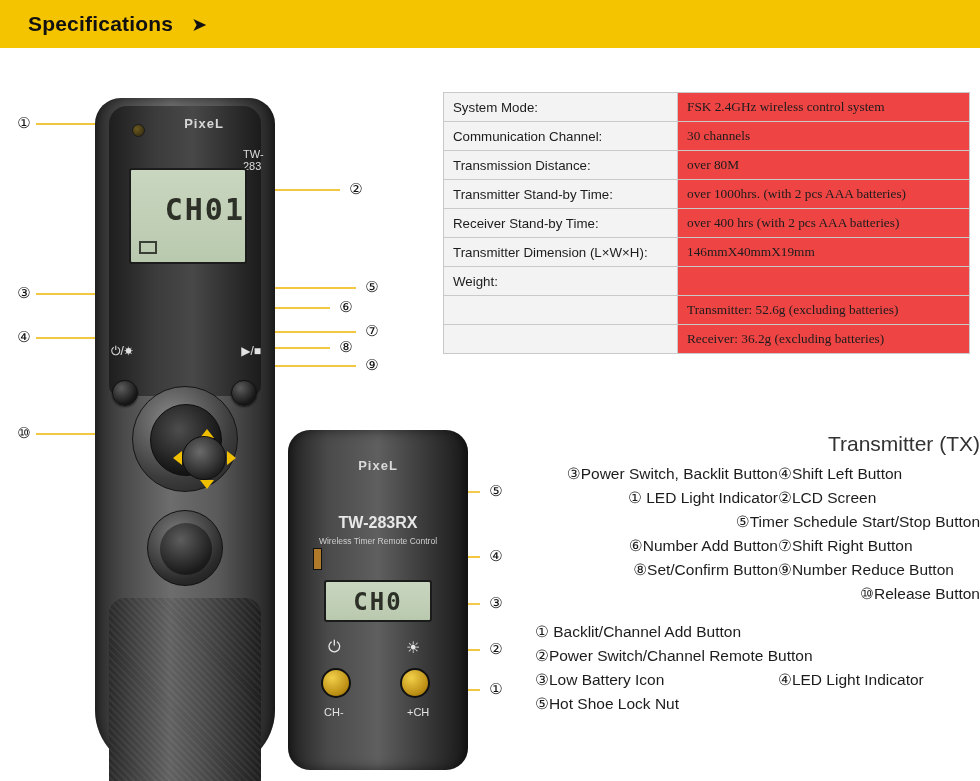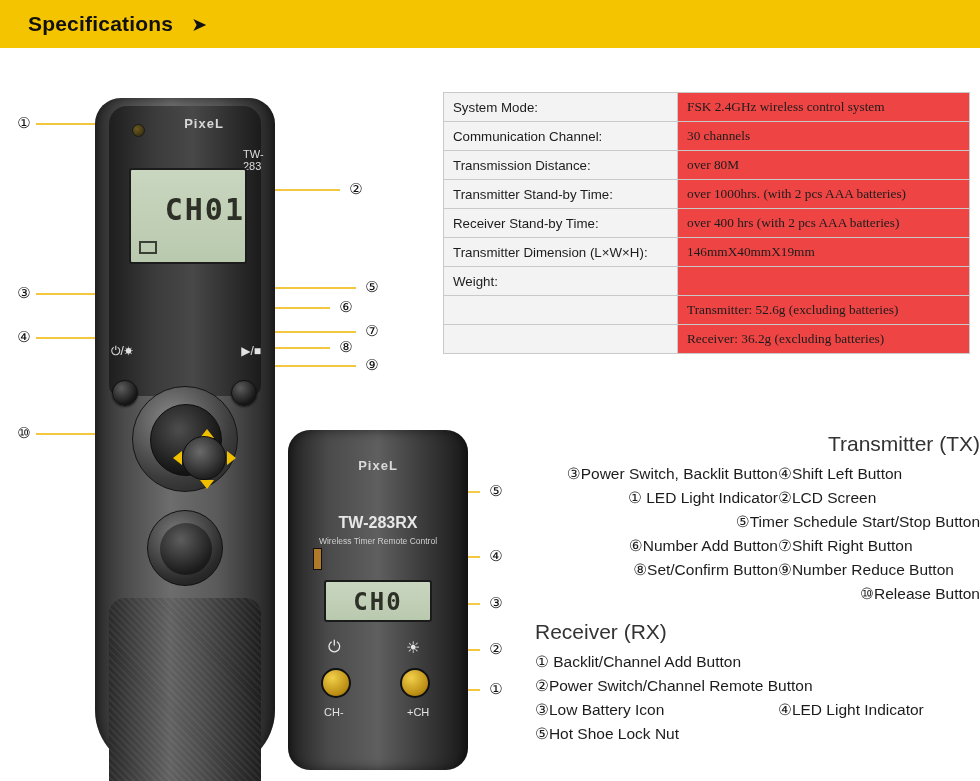--- a/index.html
+++ b/index.html
@@ -396,21 +396,20 @@
     <div class="col2">⑦Shift Right Button</div>
   </div>
   <div class="row">
     <div class="col1">⑧Set/Confirm Button</div>
     <div class="col2">⑨Number Reduce Button</div>
   </div>
   <div class="line">⑩Release Button</div>
 </div>
 
 <div class="legend" id="rx-legend">
-  <h3>Receiver (RX)</h3>
   <div class="line">① Backlit/Channel Add Button</div>
   <div class="line">②Power Switch/Channel Remote Button</div>
   <div class="row">
     <div class="col1">③Low Battery Icon</div>
     <div class="col2">④LED Light Indicator</div>
   </div>
   <div class="line">⑤Hot Shoe Lock Nut</div>
 </div>
 
 </body></html>

